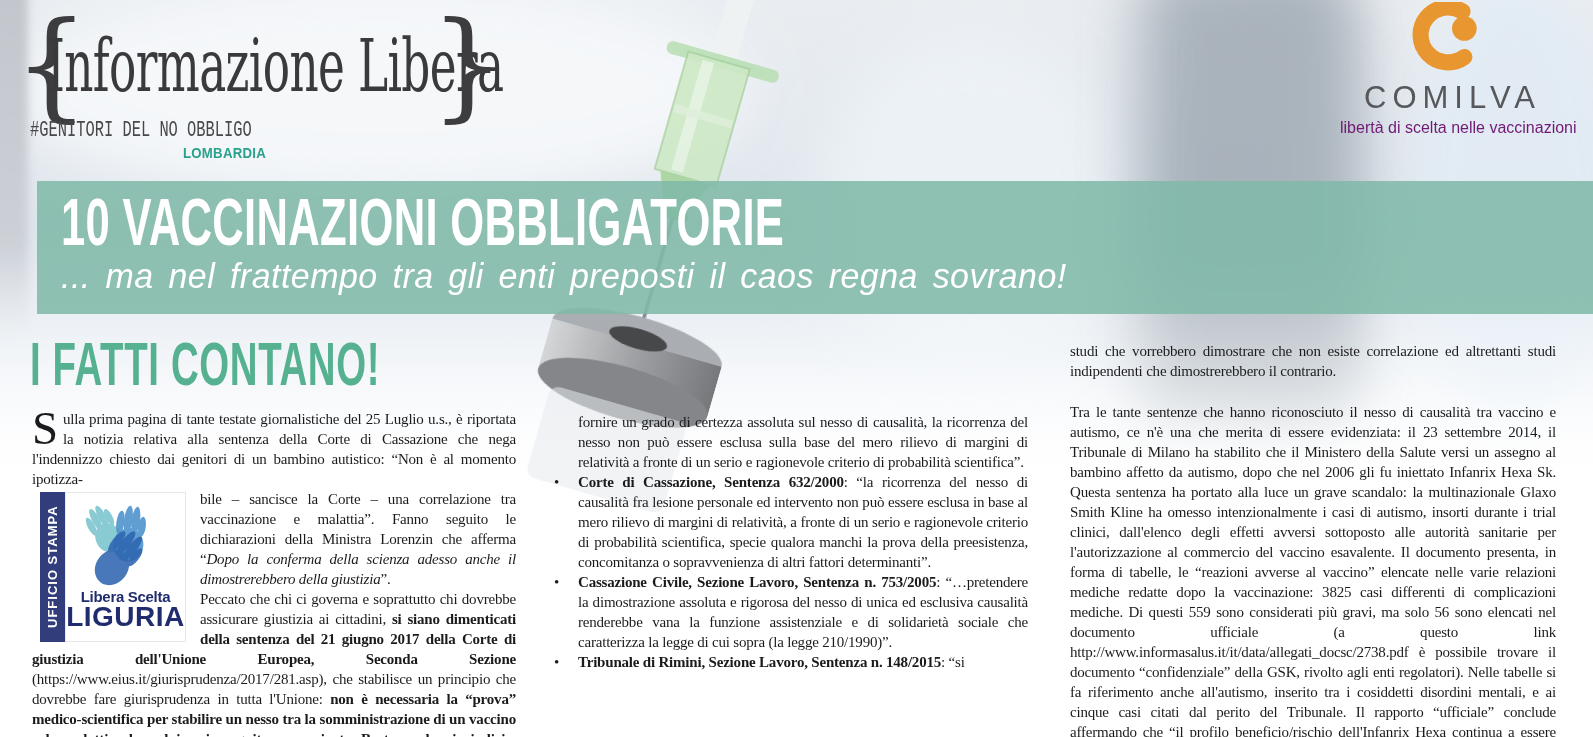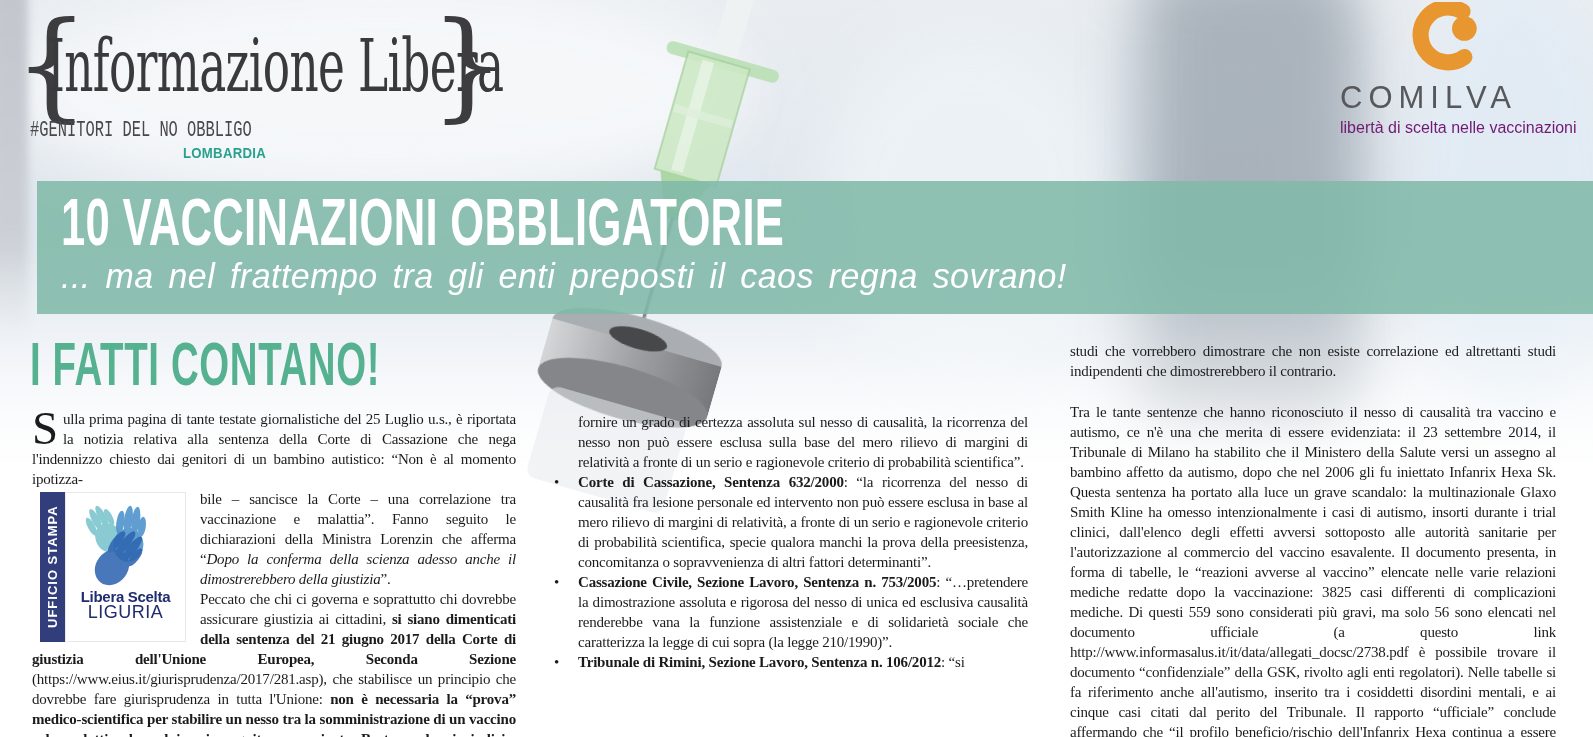--- a/index.html
+++ b/index.html
@@ -29,21 +29,21 @@
   .brace.l{left:14px;top:6px;}
   .brace.r{left:430px;top:6px;}
   .mast-title{position:absolute;left:47px;top:30px;font-family:"DejaVu Serif",serif;font-size:72px;line-height:1;
         color:#3a3a3c;transform:scaleX(.63);transform-origin:left top;white-space:nowrap;letter-spacing:-1px;}
   .mast-hash{position:absolute;left:30px;top:118px;font-family:"Liberation Mono",monospace;font-size:22px;
         color:#48484a;transform:scaleX(.70);transform-origin:left top;white-space:nowrap;}
   .mast-region{position:absolute;left:183px;top:144px;font-family:"Liberation Sans",sans-serif;font-weight:bold;
         font-size:15px;color:#2aa08d;transform:scaleX(.88);transform-origin:left top;letter-spacing:.3px;}
 
   
-  .comilva{position:absolute;left:1340px;top:2px;width:225px;text-align:left;z-index:5;}
+  .comilva{position:absolute;left:1340px;top:2px;width:225px;text-align:center;z-index:5;}
   .comilva svg{display:block;margin:0 auto;}
   .comilva-name{font-family:"Liberation Sans",sans-serif;font-size:31px;font-weight:400;letter-spacing:6px;
         color:#57585b;margin-top:6px;white-space:nowrap;}
   .comilva-tag{font-family:"Liberation Sans",sans-serif;font-size:16px;color:#701a75;margin-top:3px;white-space:nowrap;}
 
   
   .banner{position:absolute;left:37px;top:181px;right:0;height:133px;z-index:4;
         background:rgba(129,185,168,.88);color:#fff;padding-left:24px;box-sizing:border-box;}
   .banner-title{margin:0;padding-top:8px;font-family:"Liberation Sans",sans-serif;font-weight:bold;
         font-size:66px;line-height:1;transform:scaleX(.66);transform-origin:left top;white-space:nowrap;letter-spacing:.5px;}
@@ -70,21 +70,21 @@
 
   
   .press-block{float:left;width:146px;height:150px;margin:3px 14px 2px 8px;display:flex;}
   .press-bar{width:25px;background:#323e7c;color:#fff;writing-mode:vertical-rl;transform:rotate(180deg);
         display:flex;align-items:center;justify-content:center;
         font-family:"Liberation Sans",sans-serif;font-weight:bold;font-size:13px;letter-spacing:1px;white-space:nowrap;}
   .press-logo{flex:1;background:#fff;border:1px solid #e8e8ea;display:flex;flex-direction:column;
         align-items:center;justify-content:flex-start;padding-top:2px;box-sizing:border-box;}
   .org1{font-family:"Liberation Sans",sans-serif;font-weight:bold;font-size:15px;color:#202c6e;
         letter-spacing:-.3px;line-height:1;margin-top:-2px;}
-  .org2{font-family:"Liberation Sans",sans-serif;font-weight:normal;font-size:18px;color:#202c6e;
+  .org2{font-family:"Liberation Sans",sans-serif;font-weight:bold;font-size:28px;color:#202c6e;
         letter-spacing:.5px;line-height:.95;}
 
   
   .mid-intro{padding-left:33px;}
   .rulings{list-style:none;margin:0;padding:0;}
   .rulings li{position:relative;padding-left:33px;}
   .rulings li::before{content:"•";position:absolute;left:9px;top:0;font-size:15px;}
 </style>
 </head>
 <body>
@@ -189,21 +189,21 @@
       <span>bile – sancisce la Corte – una correlazione tra vaccinazione e malattia”. Fanno seguito le dichiarazioni della Ministra Lorenzin che afferma “</span><span class="it">Dopo la conferma della scienza adesso anche il dimostrerebbero della giustizia</span><span>”.</span>
       <p><span>Peccato che chi ci governa e soprattutto chi dovrebbe assicurare giustizia ai cittadini, </span><span class="bold">si siano dimenticati della sentenza del 21 giugno 2017 della Corte di giustizia dell'Unione Europea, Seconda Sezione </span><span>(https://www.eius.it/giurisprudenza/2017/281.asp)</span><span>, che stabilisce un principio che dovrebbe fare giurisprudenza in tutta l'Unione: </span><span class="bold">non è necessaria la “prova” medico-scientifica per stabilire un nesso tra la somministrazione di un vaccino e la malattia che colpisce in seguito un paziente. Bastano alcuni «indizi», purché siano «gravi, precisi e concordanti».</span></p>
     </div>
   </div>
 
   <div class="col mid-col">
     <p class="mid-intro">fornire un grado di certezza assoluta sul nesso di causalità, la ricorrenza del nesso non può essere esclusa sulla base del mero rilievo di margini di relatività a fronte di un serio e ragionevole criterio di probabilità scientifica”.</p>
     <ul class="rulings">
       <li><span class="bold">Corte di Cassazione, Sentenza 632/2000</span><span>: “la ricorrenza del nesso di causalità fra lesione personale ed intervento non può essere esclusa in base al mero rilievo di margini di relatività, a fronte di un serio e ragionevole criterio di probabilità scientifica, specie qualora manchi la prova della preesistenza, concomitanza o sopravvenienza di altri fattori determinanti”.</span></li>
       <li><span class="bold">Cassazione Civile, Sezione Lavoro, Sentenza n. 753/2005</span><span>: “…pretendere la dimostrazione assoluta e rigorosa del nesso di unica ed esclusiva causalità renderebbe vana la funzione assistenziale e di solidarietà sociale che caratterizza la legge di cui sopra (la legge 210/1990)”.</span></li>
-      <li><span class="bold">Tribunale di Rimini, Sezione Lavoro, Sentenza n. 106/2012</span><span>: “si</span></li>
+      <li><span class="bold">Tribunale di Rimini, Sezione Lavoro, Sentenza n. 148/2015</span><span>: “si</span></li>
     </ul>
   </div>
 
   <div class="col right-col">
     <p>studi che vorrebbero dimostrare che non esiste correlazione ed altrettanti studi indipendenti che dimostrerebbero il contrario.</p>
     <p>Tra le tante sentenze che hanno riconosciuto il nesso di causalità tra vaccino e autismo, ce n'è una che merita di essere evidenziata: il 23 settembre 2014, il Tribunale di Milano ha stabilito che il Ministero della Salute versi un assegno al bambino affetto da autismo, dopo che nel 2006 gli fu iniettato Infanrix Hexa Sk. Questa sentenza ha portato alla luce un grave scandalo: la multinazionale Glaxo Smith Kline ha omesso intenzionalmente i casi di autismo, insorti durante i trial clinici, dall'elenco degli effetti avversi sottoposto alle autorità sanitarie per l'autorizzazione al commercio del vaccino esavalente. Il documento presenta, in forma di tabelle, le “reazioni avverse al vaccino” elencate nelle varie relazioni mediche redatte dopo la vaccinazione: 3825 casi differenti di complicazioni mediche. Di questi 559 sono considerati più gravi, ma solo 56 sono elencati nel documento ufficiale (a questo link http://www.informasalus.it/it/data/allegati_docsc/2738.pdf è possibile trovare il documento “confidenziale” della GSK, rivolto agli enti regolatori). Nelle tabelle si fa riferimento anche all'autismo, inserito tra i cosiddetti disordini mentali, e ai cinque casi citati dal perito del Tribunale. Il rapporto “ufficiale” conclude affermando che “il profilo beneficio/rischio dell'Infanrix Hexa continua a essere favorevole”. Manca, però,</p>
   </div>
 
 </div>
 

